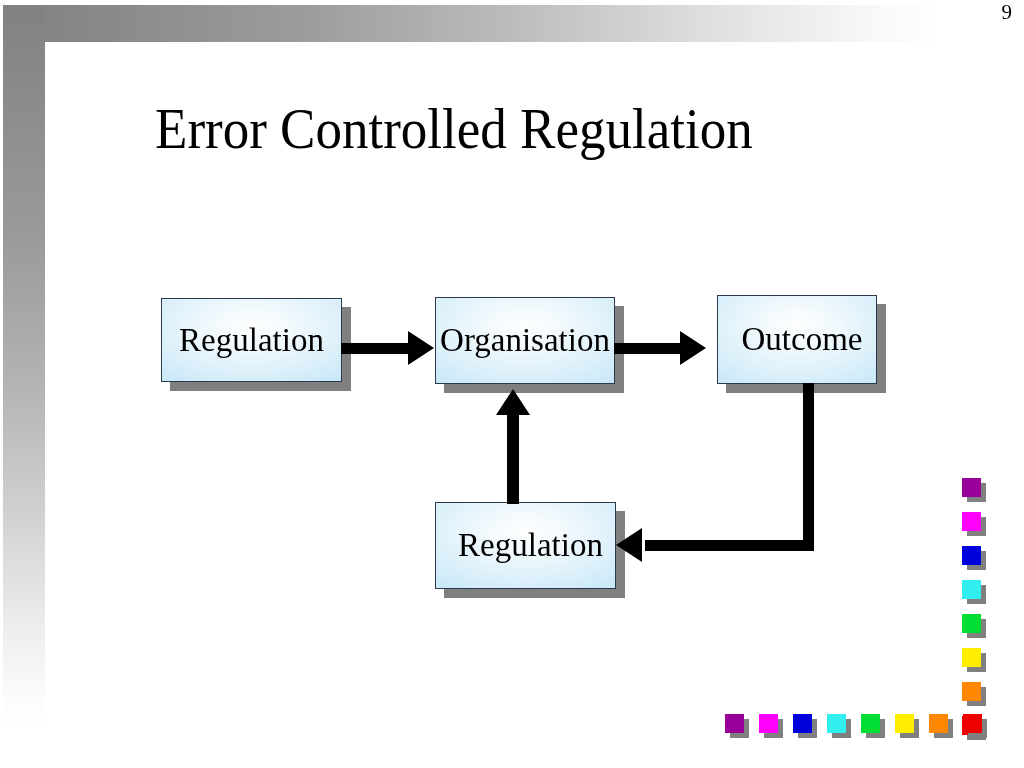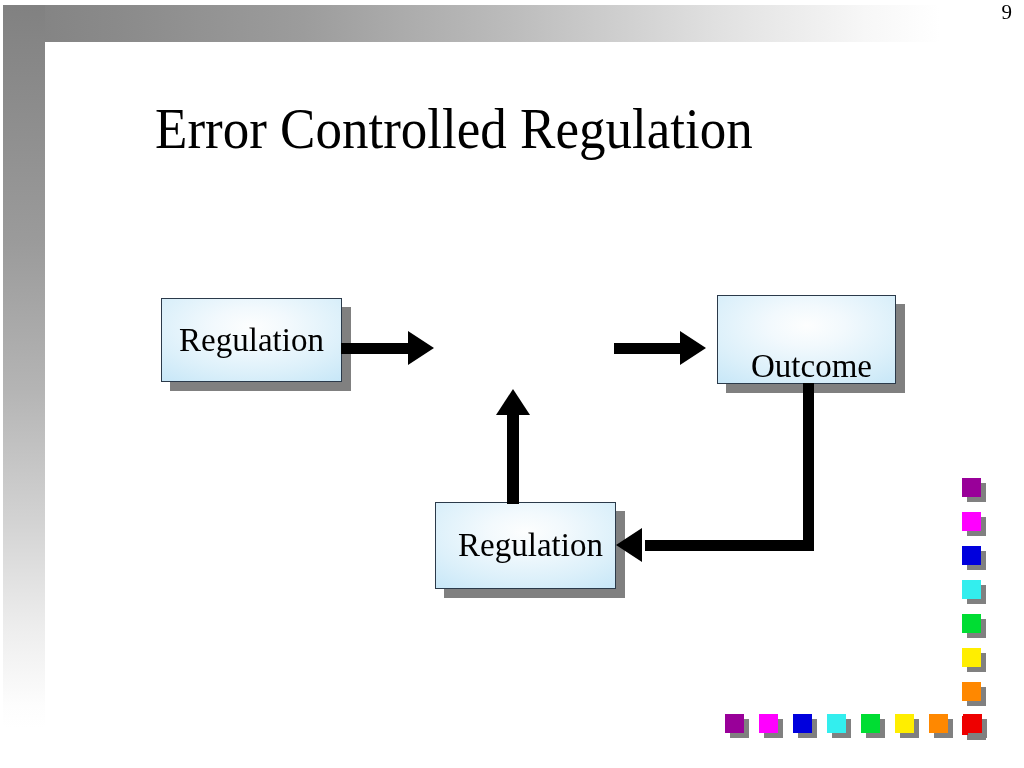--- a/index.html
+++ b/index.html
@@ -80,21 +80,21 @@
   }
   .node-label {
     font-size: 33px;
     color: #000000;
     white-space: nowrap;
     font-family: "Liberation Serif", serif;
     line-height: 1;
   }
   .node-disturbance { left: 161px; top: 298px; width: 181px; height: 84px; }
   .node-organisation { left: 435px; top: 297px; width: 180px; height: 87px; }
-  .node-outcome      { left: 717px; top: 295px; width: 179px; height: 89px; align-items: flex-end; }
+  .node-outcome      { left: 717px; top: 295px; width: 160px; height: 89px; }
   .node-regulation   { left: 435px; top: 502px; width: 181px; height: 87px; }
 
   .node-outcome .node-label { padding-left: 10px; }
   .node-regulation .node-label { padding-left: 10px; text-align: center; }
 
   
   .bar {
     position: absolute;
     background: #000000;
   }
@@ -165,20 +165,23 @@
   <div class="page-number">9</div>
 
   <div class="slide-title">Error Controlled Regulation</div>
 
   <div class="diagram">
 
     <div class="node node-disturbance">
       <span class="node-label">Regulation</span>
     </div>
 
+    <div class="node node-organisation">
+      <span class="node-label">Organisation</span>
+    </div>
 
     <div class="node node-outcome">
       <span class="node-label">Outcome</span>
     </div>
 
     <div class="node node-regulation">
       <span class="node-label">Regulation</span>
     </div>
 
     <div class="bar c1-shaft"></div>

